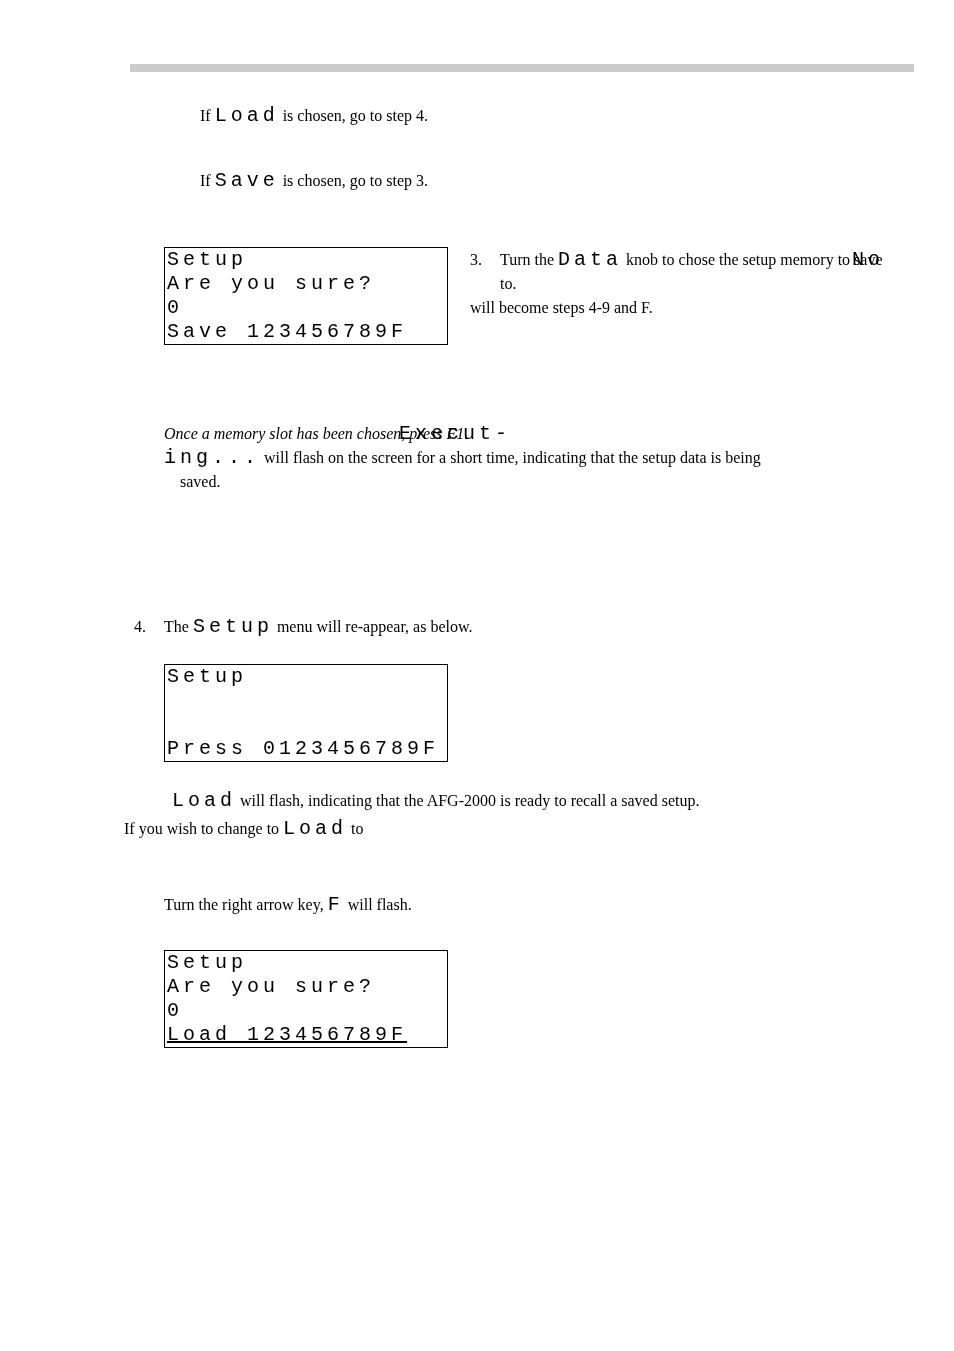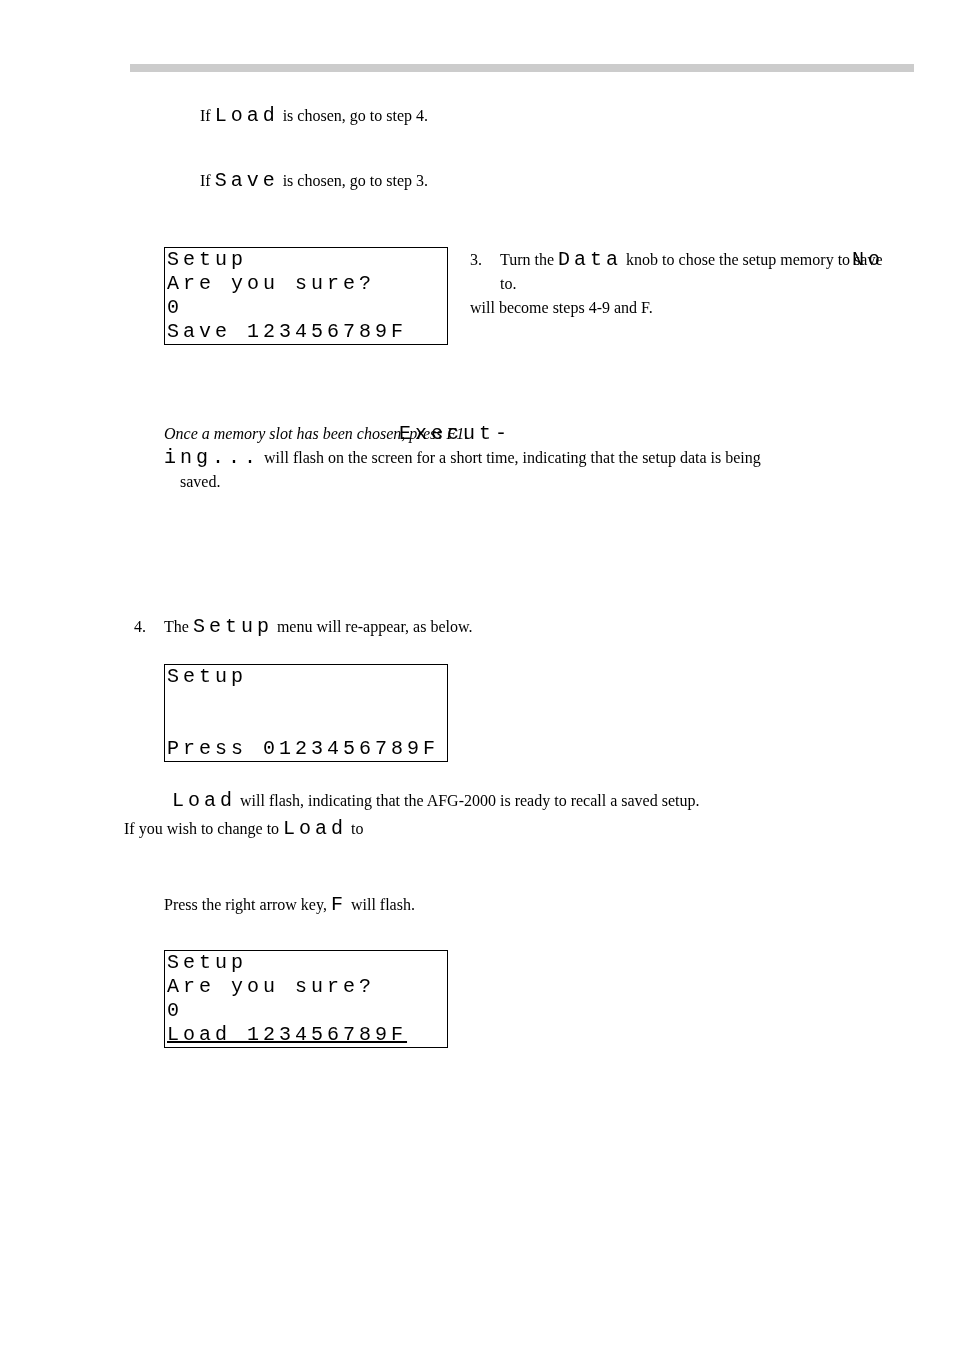--- a/index.html
+++ b/index.html
@@ -69,21 +69,21 @@
   <span class="lcd">Load</span>
   <span> will flash, indicating that the AFG-2000 is ready to recall a saved setup.</span>
 </div>
 <div class="txt" style="top:817px;left:124px;width:750px;">
   <span>If you wish to change to </span>
   <span class="lcd">Load</span>
   <span> to</span>
 </div>
 
 <div class="txt" style="top:893px;left:164px;width:720px;">
-  <span>Press the right arrow key, </span>
+  <span>Turn the right arrow key, </span>
   <span class="lcd">F</span>
   <span> will flash.</span>
 </div>
 
 <div class="lcdbox" style="top:950px;left:164px;">
   <div class="row lcd" style="top:0;left:2px;">Setup</div>
   <div class="row lcd" style="top:24px;left:2px;">  Are you sure?</div>
   <div class="row lcd" style="top:48px;left:2px;">     0</div>
   <div class="row lcd" style="top:72px;left:2px;text-decoration:underline;"> Load  123456789F</div>
 </div>

